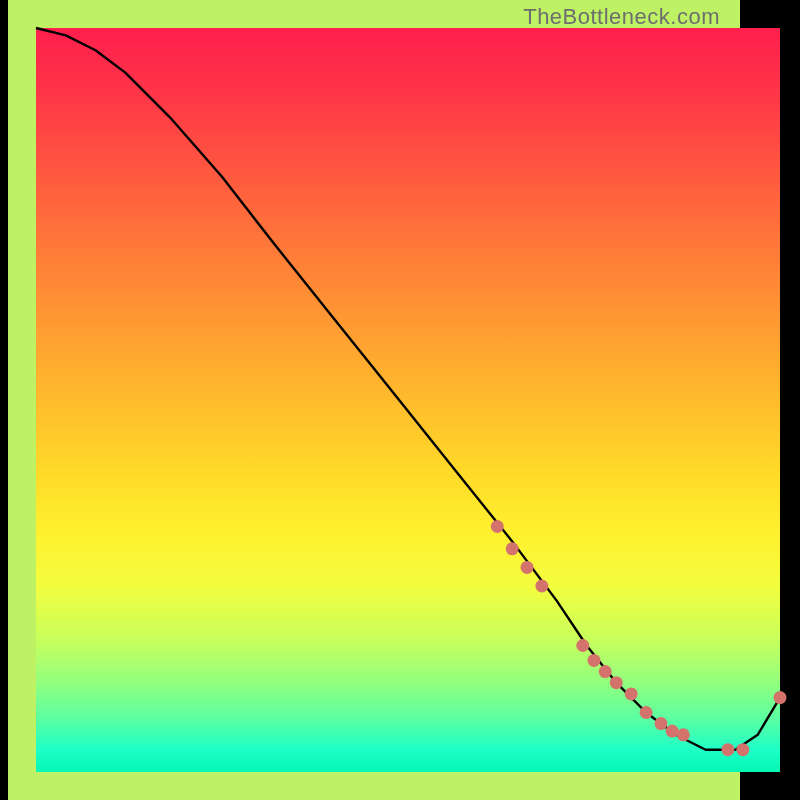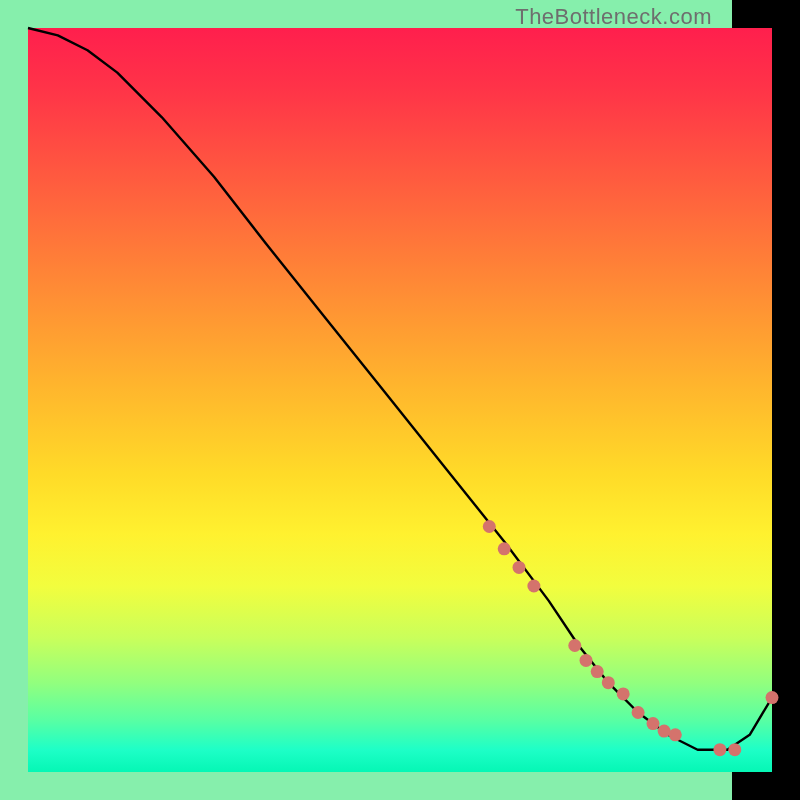--- a/index.html
+++ b/index.html
@@ -8,21 +8,22 @@
     width: 800px;
     height: 800px;
     background: #000;
     font-family: Arial, Helvetica, sans-serif;
     overflow: hidden;
   }
   .frame {
     position: relative;
     width: 732px;
     height: 800px;
-    background: #86efac;
+    background: #bef264;
+    margin-left: 8px;
   }
   .watermark {
     position: absolute;
     top: 4px;
     right: 20px;
     color: #6e6e6e;
     font-size: 22px;
     letter-spacing: 0.5px;
     z-index: 10;
   }

